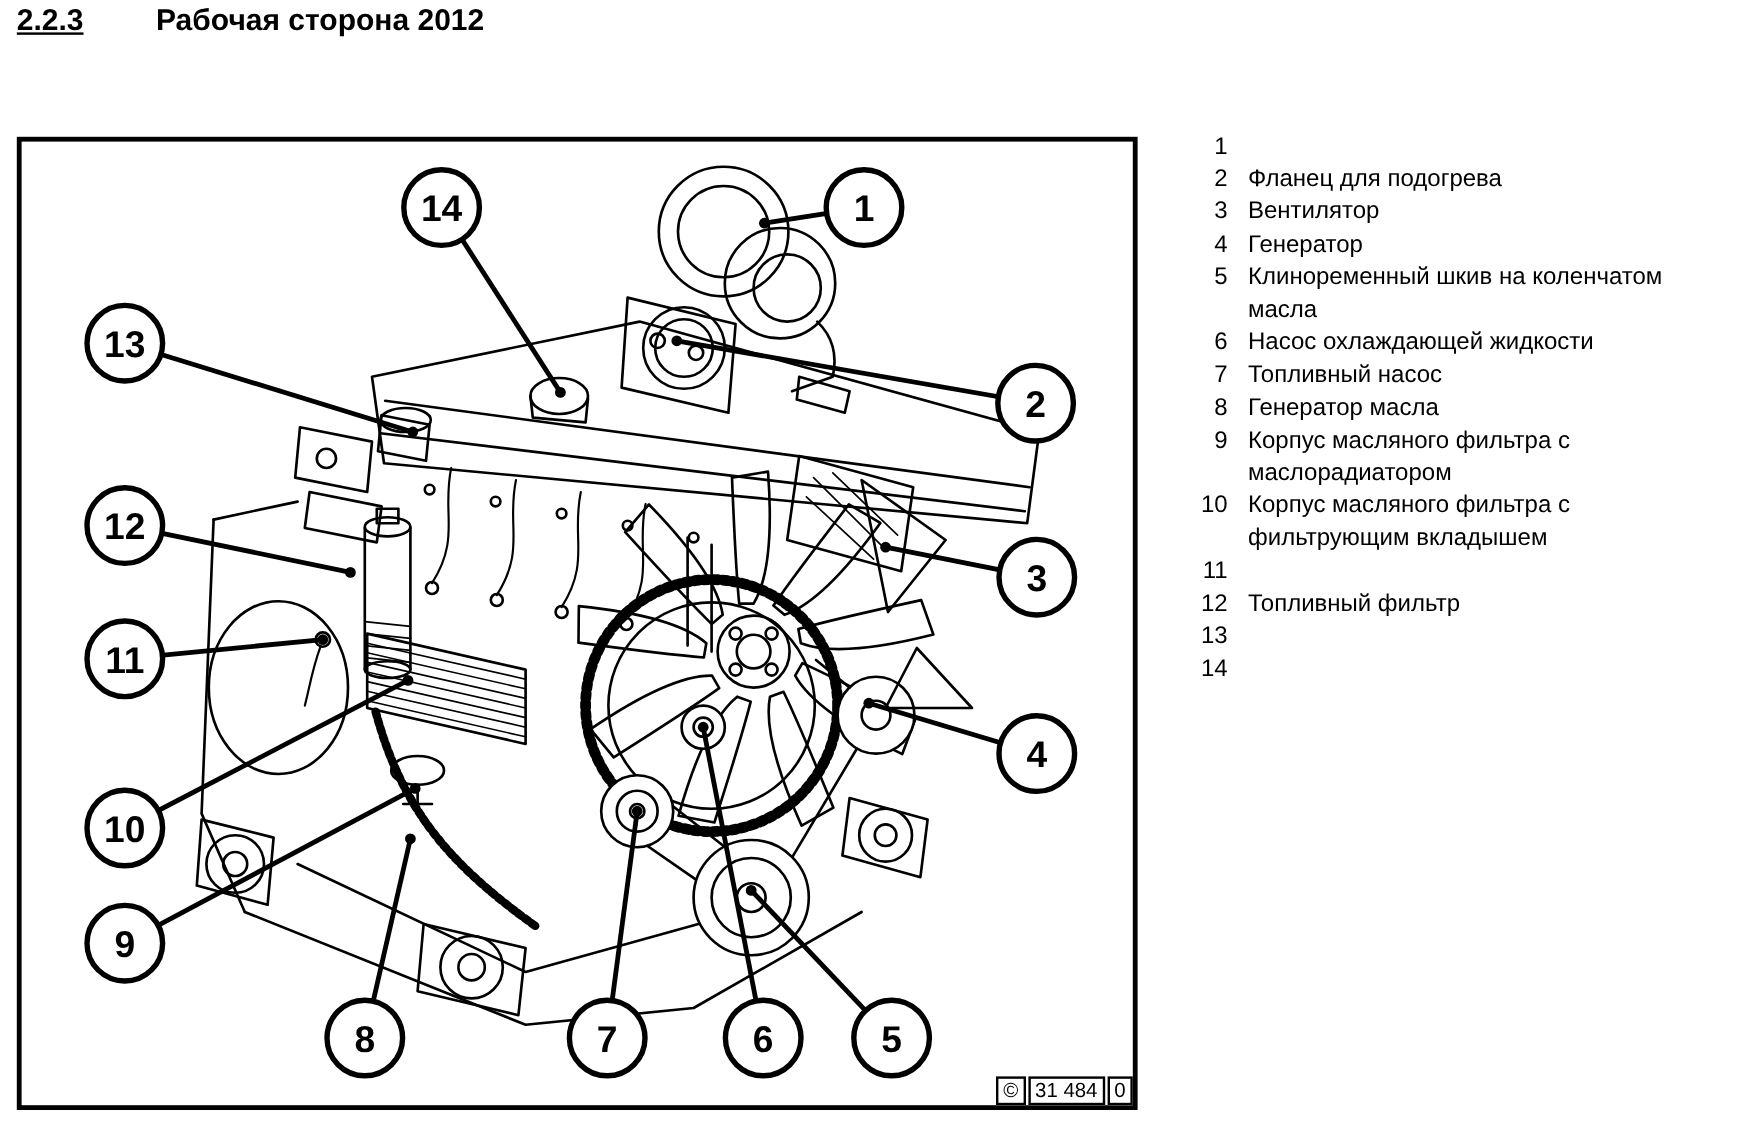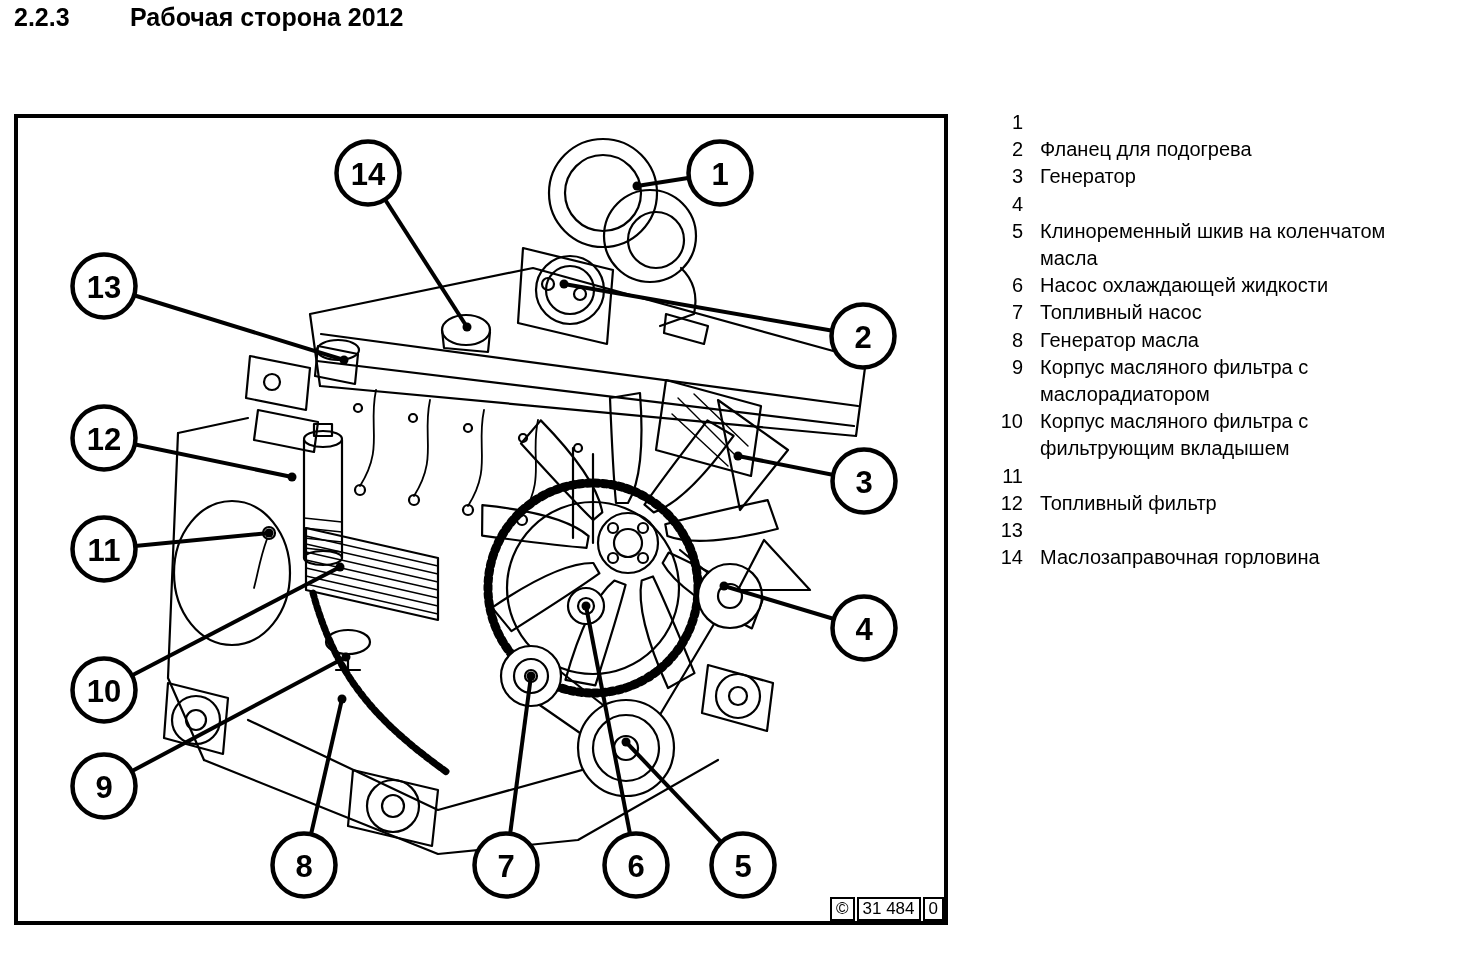--- a/index.html
+++ b/index.html
@@ -1,21 +1,21 @@
 <!DOCTYPE html>
 <html><head>
 <meta charset="utf-8">
 <style>
   html,body{margin:0;padding:0;background:#fff;}
   body{
     width:1460px;height:957px;position:relative;overflow:hidden;
     font-family:"Liberation Sans", sans-serif;color:#000;
   }
   .doc-title{position:absolute;top:3px;left:14px;font-size:25px;font-weight:bold;white-space:nowrap;}
-  .doc-title .sec{display:inline-block;width:116px;}
+  .doc-title .sec{display:inline-block;width:116px;text-decoration:underline;}
   .figure-frame{
     position:absolute;left:14px;top:114px;width:934px;height:811px;
     border:4px solid #000;box-sizing:border-box;background:#fff;
   }
   .figure-frame svg{display:block;width:100%;height:100%;}
   .stamp{
     position:absolute;right:0;bottom:0;display:flex;gap:2px;align-items:stretch;
   }
   .stamp .cell{
     border:2.5px solid #000;background:#fff;font-size:17px;line-height:20px;
@@ -278,24 +278,25 @@
 <div class="legend">
     <div class="legend-row">
       <div class="n">1</div>
     </div>
     <div class="legend-row">
       <div class="n">2</div>
       <div>Фланец для подогрева</div>
     </div>
     <div class="legend-row">
       <div class="n">3</div>
+      <div>Вентилятор</div>
+    </div>
+    <div class="legend-row">
+      <div class="n">4</div>
       <div>Генератор</div>
-    </div>
-    <div class="legend-row">
-      <div class="n">4</div>
     </div>
     <div class="legend-row">
       <div class="n">5</div>
       <div>Клиноременный шкив на коленчатом масла</div>
     </div>
     <div class="legend-row">
       <div class="n">6</div>
       <div>Насос охлаждающей жидкости</div>
     </div>
     <div class="legend-row">
@@ -319,15 +320,14 @@
     </div>
     <div class="legend-row">
       <div class="n">12</div>
       <div>Топливный фильтр</div>
     </div>
     <div class="legend-row">
       <div class="n">13</div>
     </div>
     <div class="legend-row">
       <div class="n">14</div>
-      <div>Маслозаправочная горловина</div>
     </div>
   </div>
 
 </body></html>

